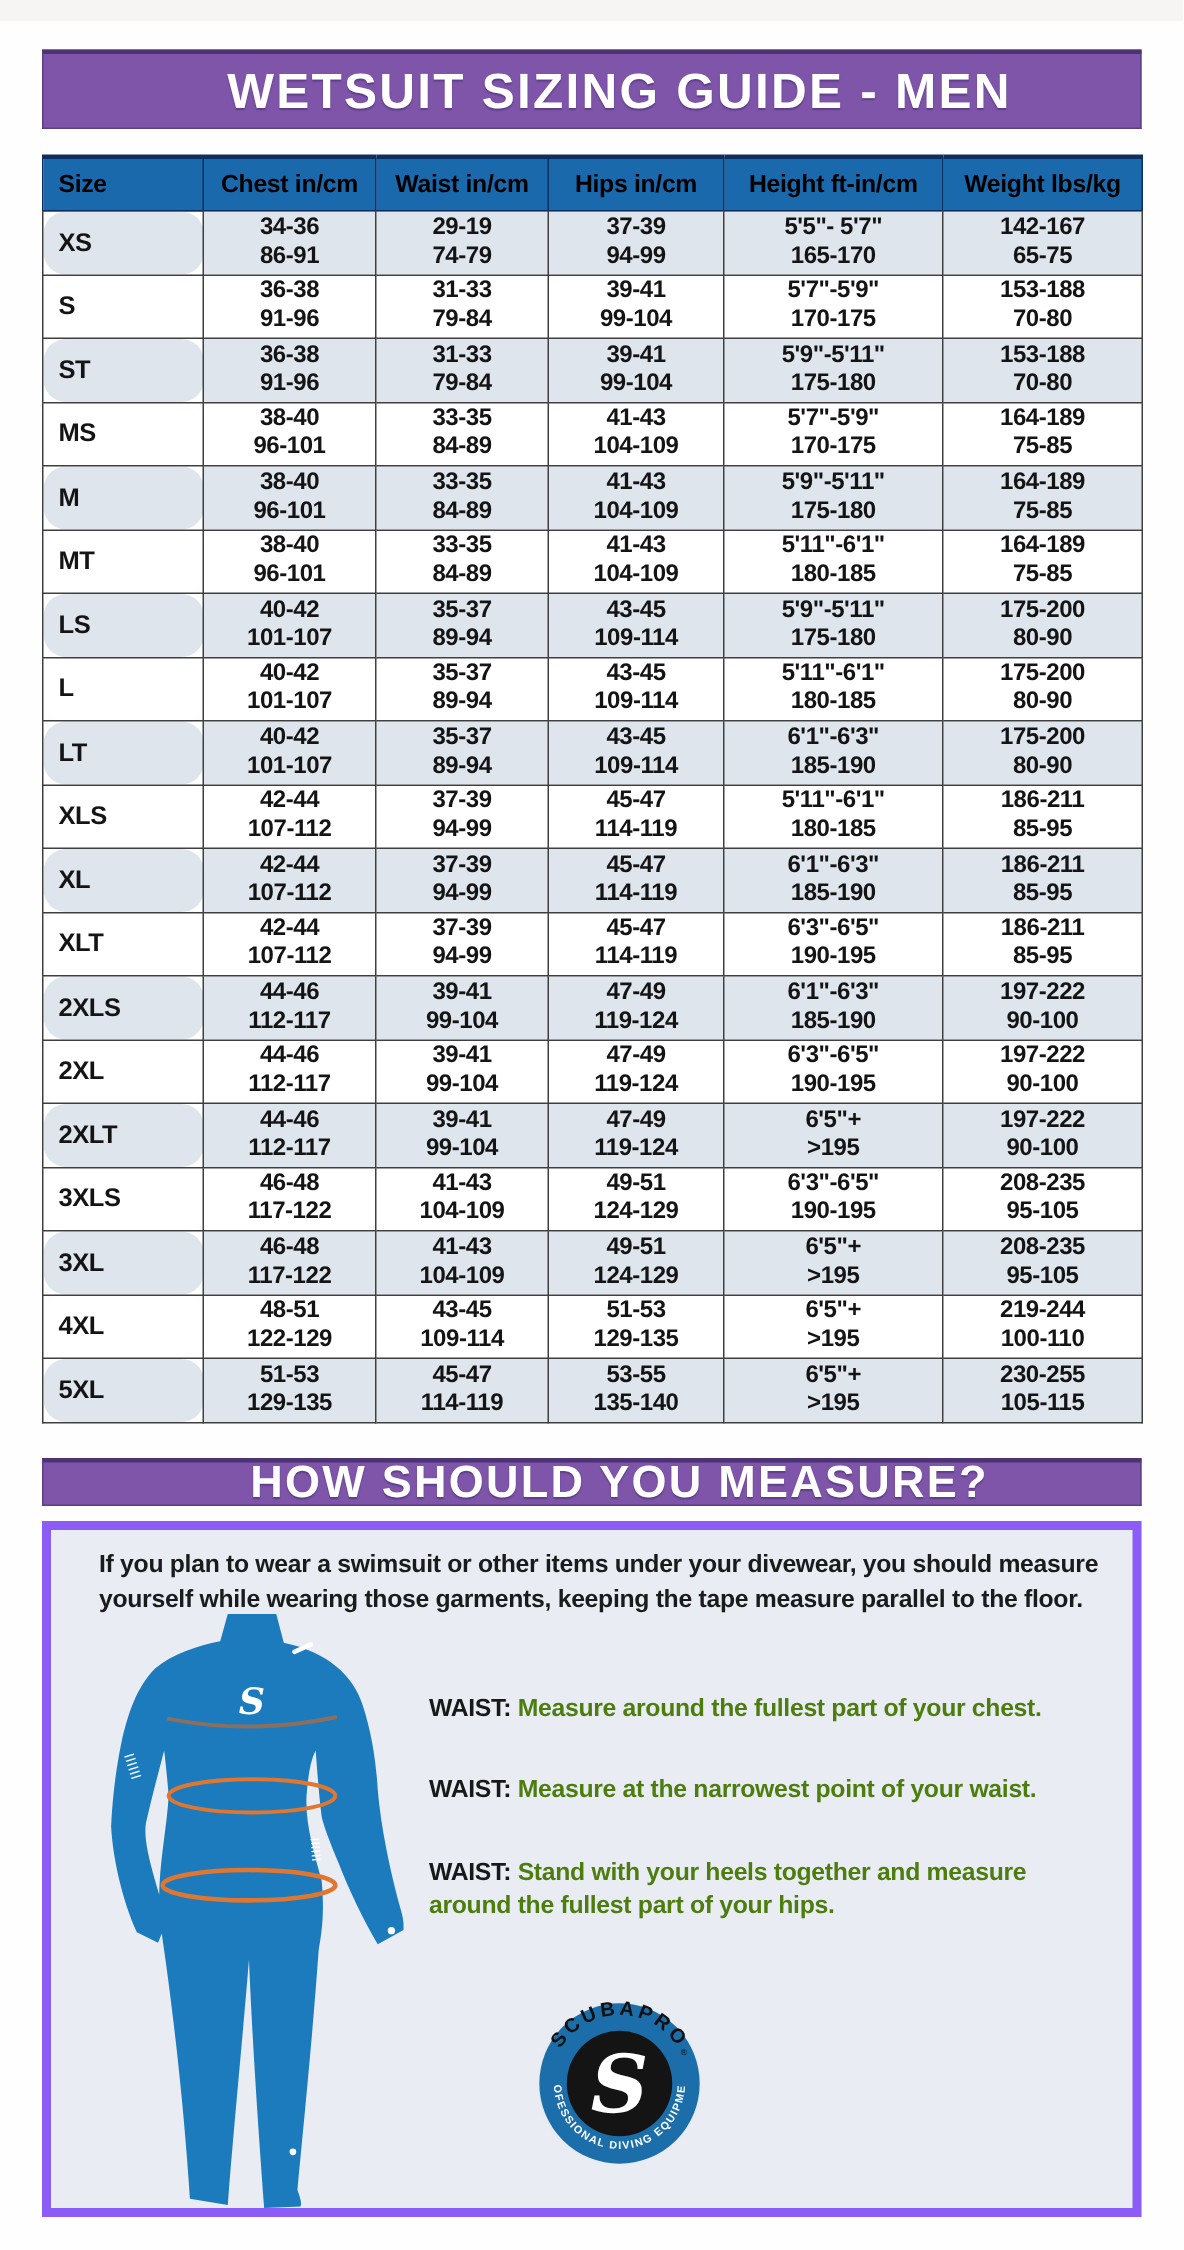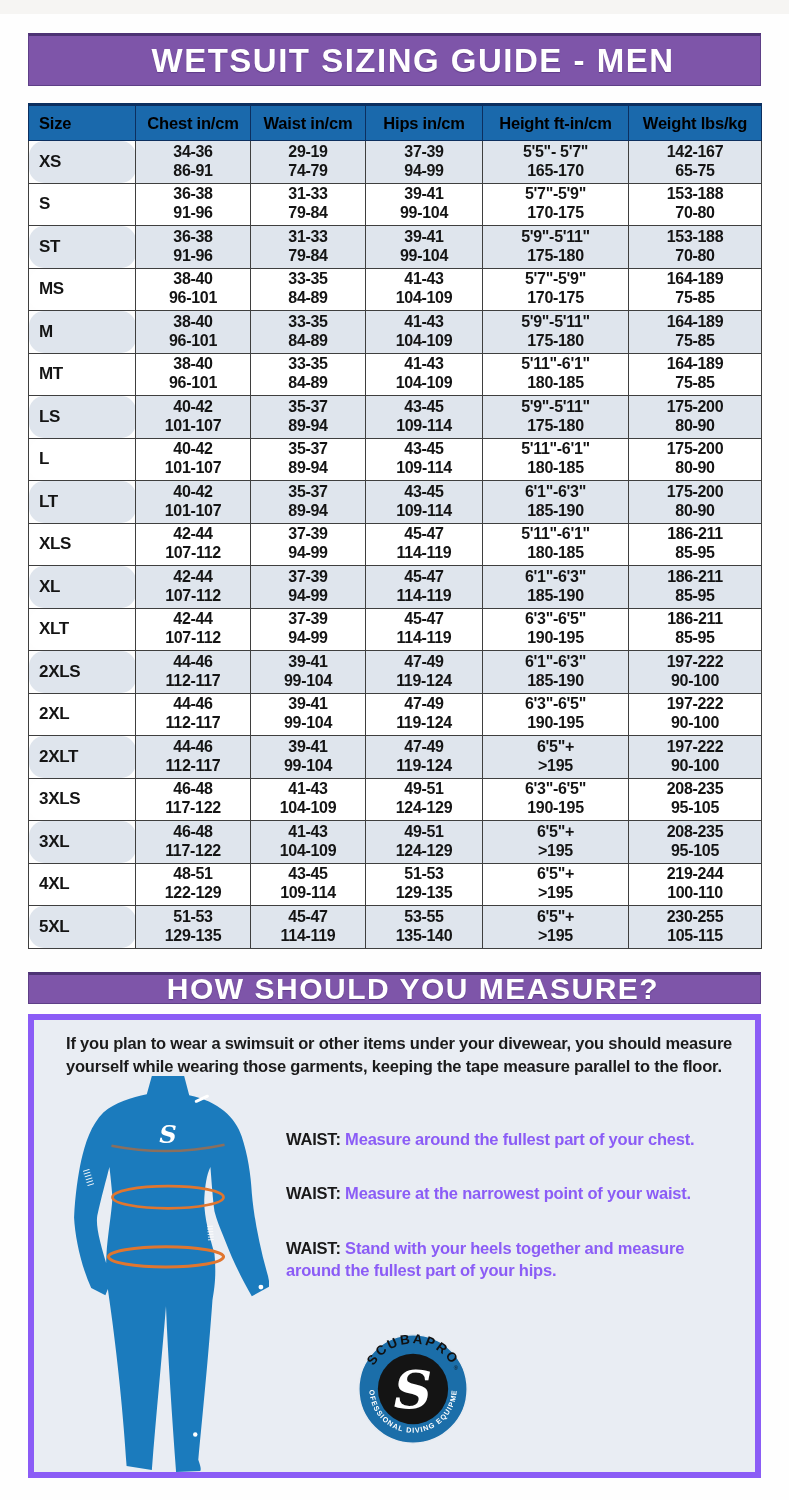--- a/index.html
+++ b/index.html
@@ -31,21 +31,21 @@
 
   .measure-box { position:absolute; left:28px; top:1014px; width:733px; height:464px;
     background:#e9edf3; border:6px solid #8b5cf6; }
   .intro { position:absolute; left:32px; top:12px; width:676px;
     font-size:16.5px; font-weight:bold; line-height:1.42; color:#1b1b1b; letter-spacing:-0.2px; }
   .figure-wrap { position:absolute; left:33px; top:54px; width:202px; height:404px; }
   .items { position:absolute; left:252px; top:108px; width:470px; }
   .m-item { margin-bottom:32px; font-size:16.5px; line-height:1.35; color:#191919; letter-spacing:-0.2px; }
   .m-item .lbl { font-weight:bold; }
   .m-item { font-weight:normal; }
-  .m-text { font-weight:bold; color:#8b5cf6; }
+  .m-text { font-weight:bold; color:#4d7c0f; }
   .badge-wrap { position:absolute; left:322px; top:312px; width:114px; height:114px; }
 </style>
 </head>
 <body>
 
 <div class="page">
   <div class="topstrip"></div>
 
   <div class="band" id="title-band">
     <div class="band-title">WETSUIT SIZING GUIDE - MEN</div>

